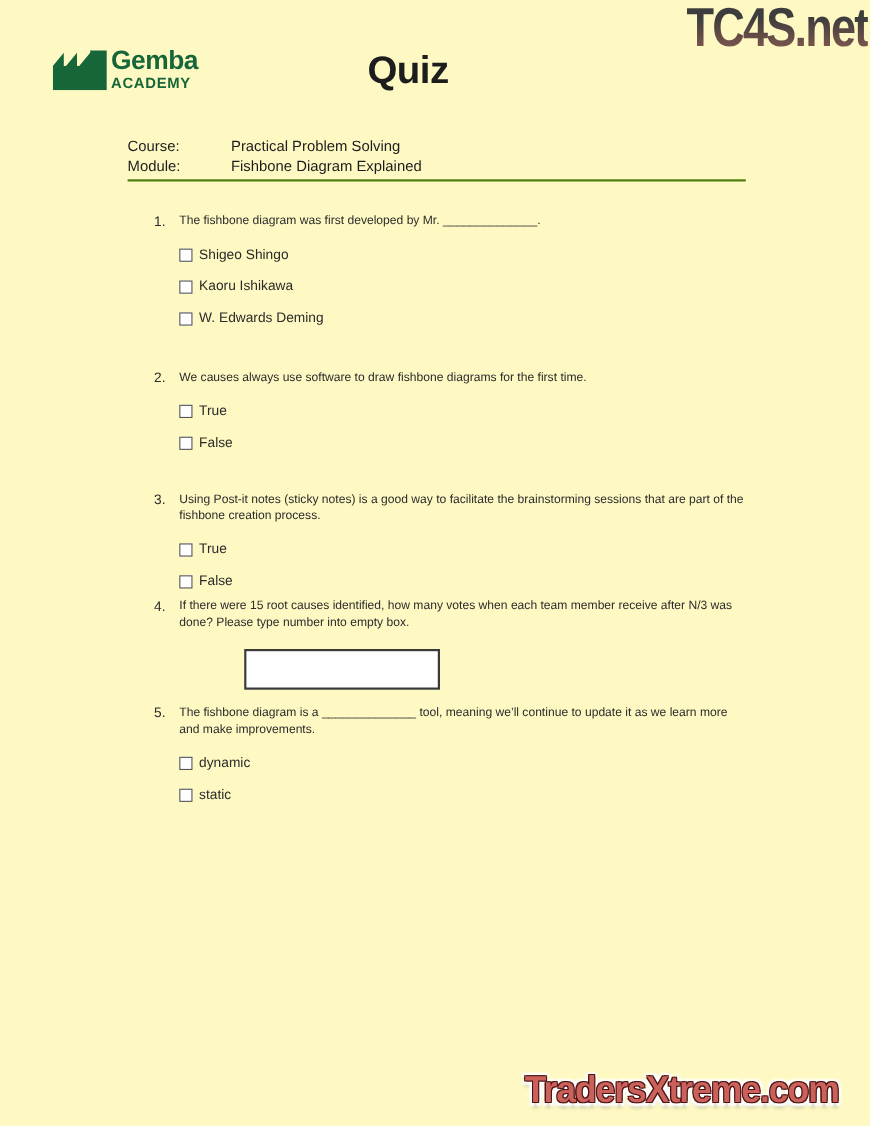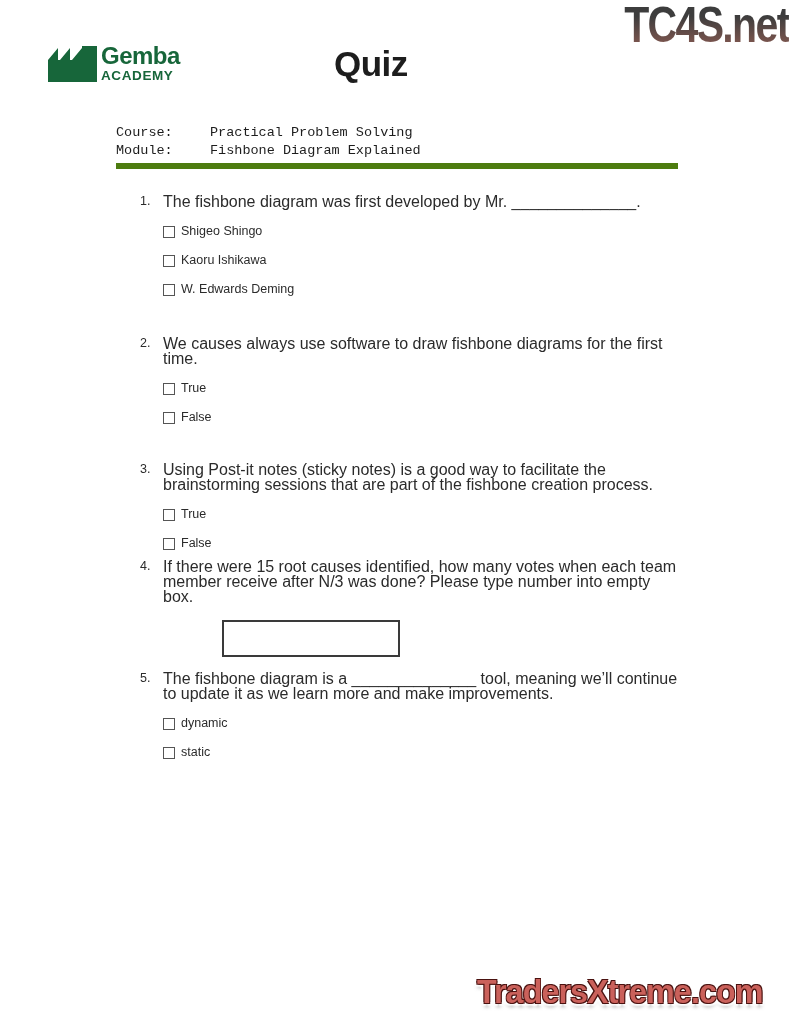--- a/index.html
+++ b/index.html
@@ -1,19 +1,19 @@
 <!DOCTYPE html>
 <html><head>
 <meta charset="utf-8">
 <style>
   * { margin:0; padding:0; box-sizing:border-box; }
   html,body { background:#e8e8e8; }
   #page {
     position:relative; width:791px; height:1024px;
-    background:#ffffff; overflow:hidden;
+    background:#fef9c3; overflow:hidden;
     font-family:"Liberation Sans", sans-serif;
     color:#2b2b2b;
   }
 
   
   .tc4s {
     position:absolute; top:-4px; right:2px;
     font-size:50px; font-weight:bold; letter-spacing:-2px;
     transform:scaleX(0.82); transform-origin:right top;
     background:linear-gradient(#3d3d3d 35%, #8d5c53 95%);
@@ -31,31 +31,31 @@
   
   .quiz-title {
     position:absolute; left:334px; top:44px;
     font-size:35px; font-weight:bold; color:#1d1d1d; letter-spacing:-0.5px;
   }
 
   
   .meta {
     position:absolute; left:116px; top:124px; width:562px;
     font-size:13.5px; color:#1d1d1d;
-    border-bottom:6px solid #4d7c0f; padding-bottom:3px;font-family:Liberation Mono, monospace;
+    border-bottom:2px solid #4d7c0f; padding-bottom:3px;
   }
   .meta-row { display:flex; line-height:18px; }
   .meta-label { width:94px; }
 
   
   .questions { position:absolute; left:140px; top:194px; width:545px; }
   .question { display:block; }
   .q-head { display:flex; }
   .q-num { width:23px; font-size:12.5px; line-height:15px; }
-  .q-text { width:515px; font-size:16px; line-height:15px; }
+  .q-text { width:515px; font-size:11px; line-height:15px; }
   .options { margin-left:23px; }
   .option { display:flex; align-items:center; margin-top:16px; height:13px; }
   .checkbox {
     width:12px; height:12px; border:1px solid #555; background:#fff;
     display:inline-block; flex:0 0 12px;
   }
   .opt-label { font-size:12.5px; margin-left:6px; line-height:13px;text-align:right; }
   .answer-box {
     margin-left:82px; margin-top:16px;
     width:178px; height:37px;

